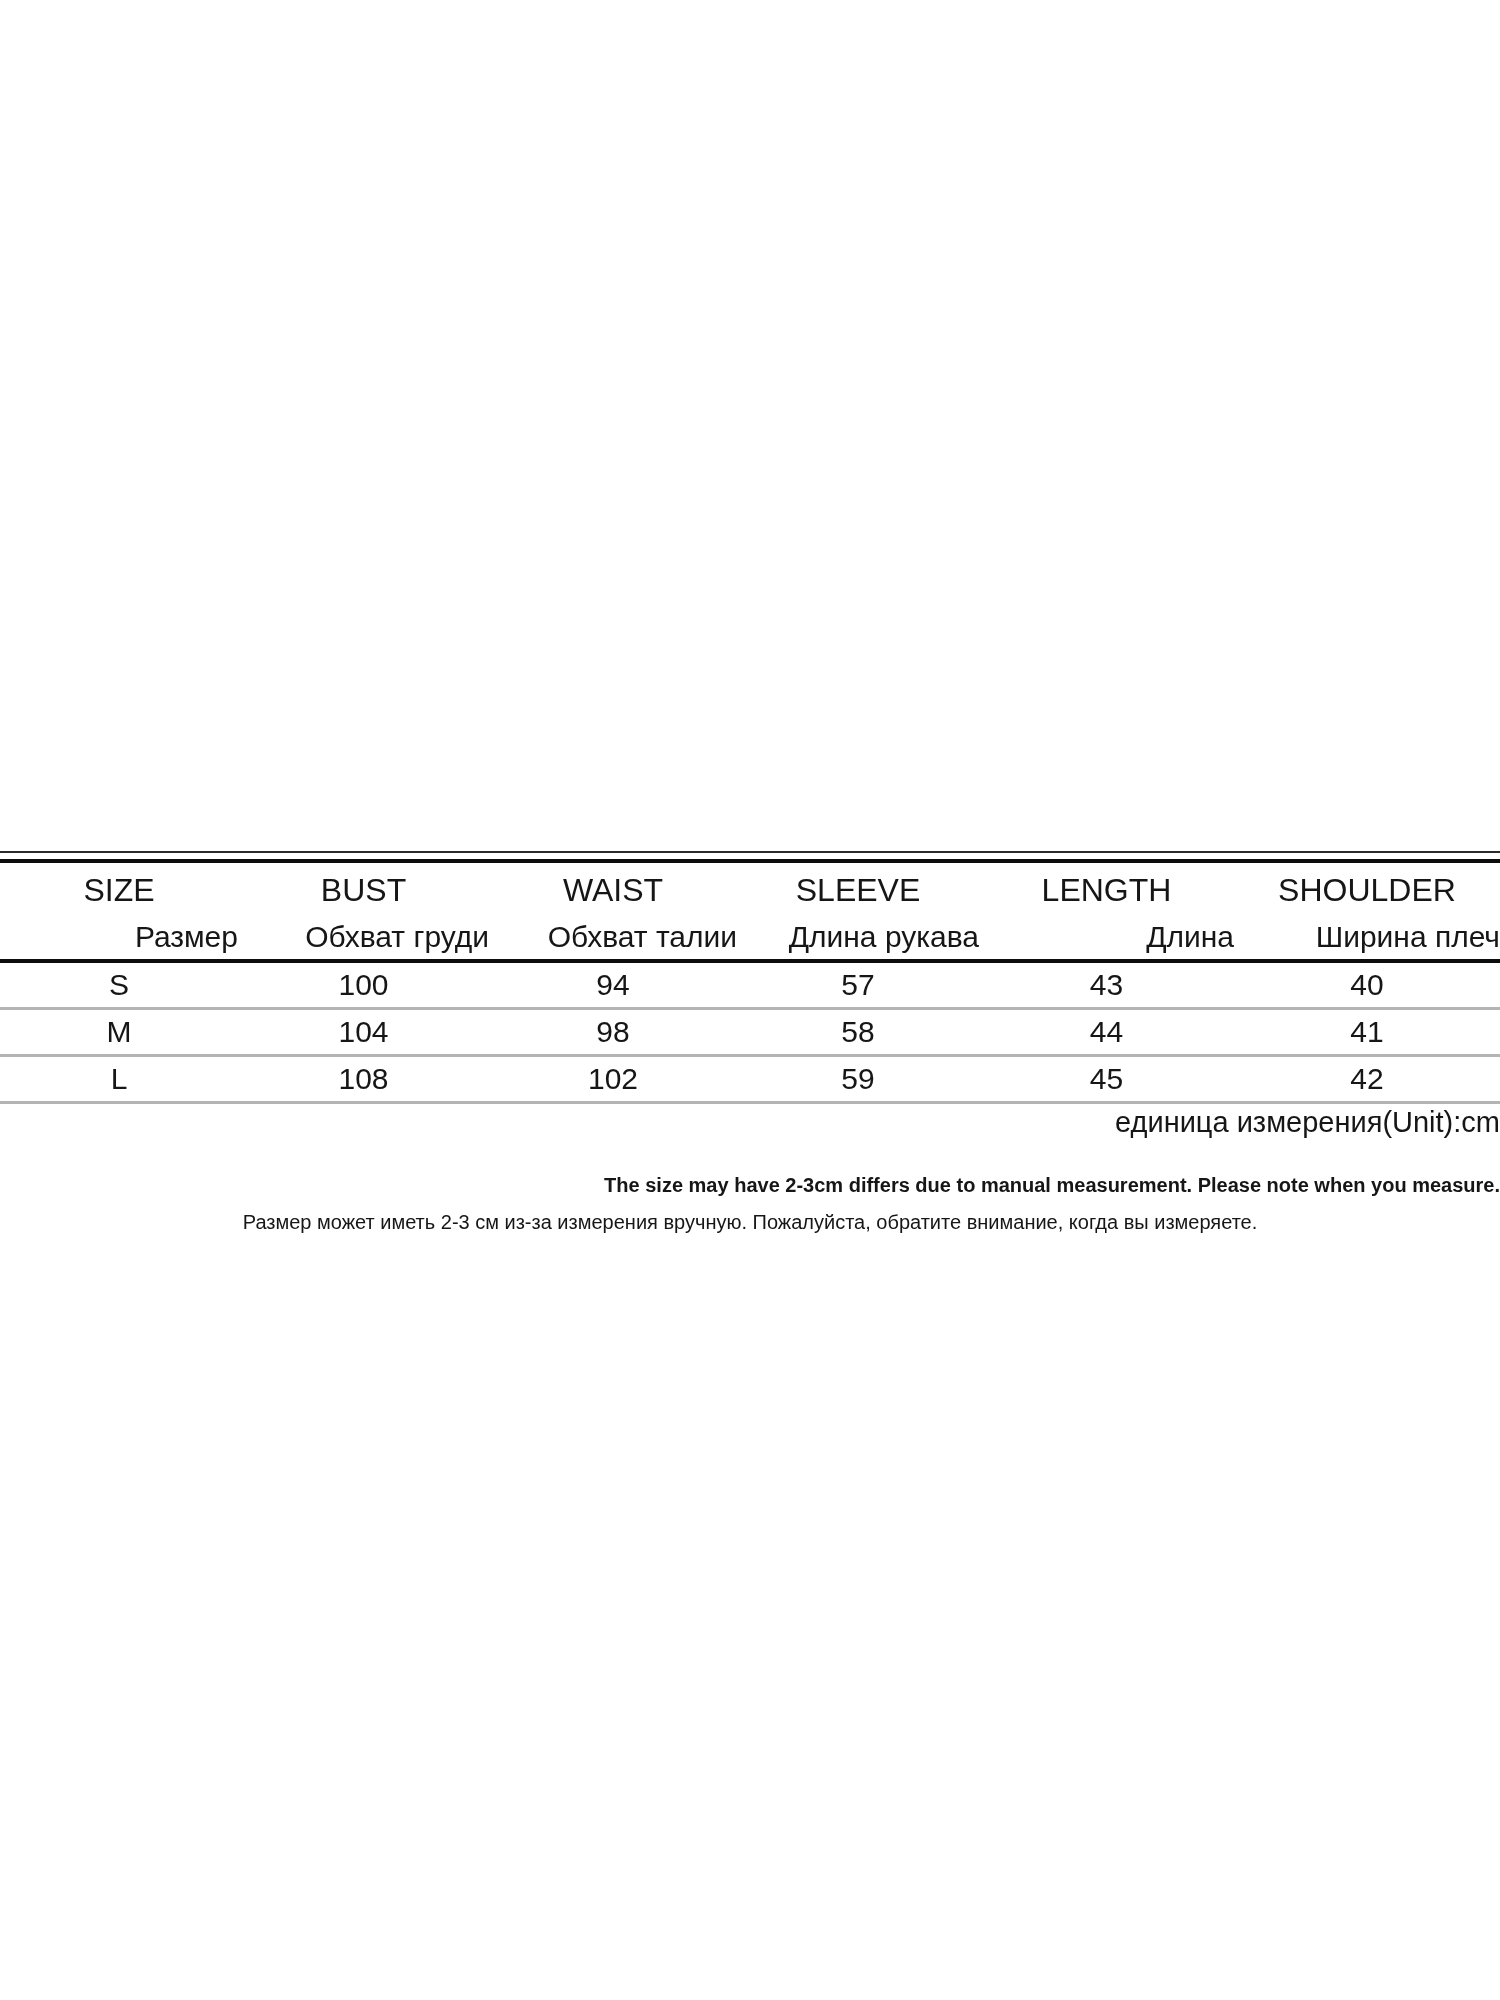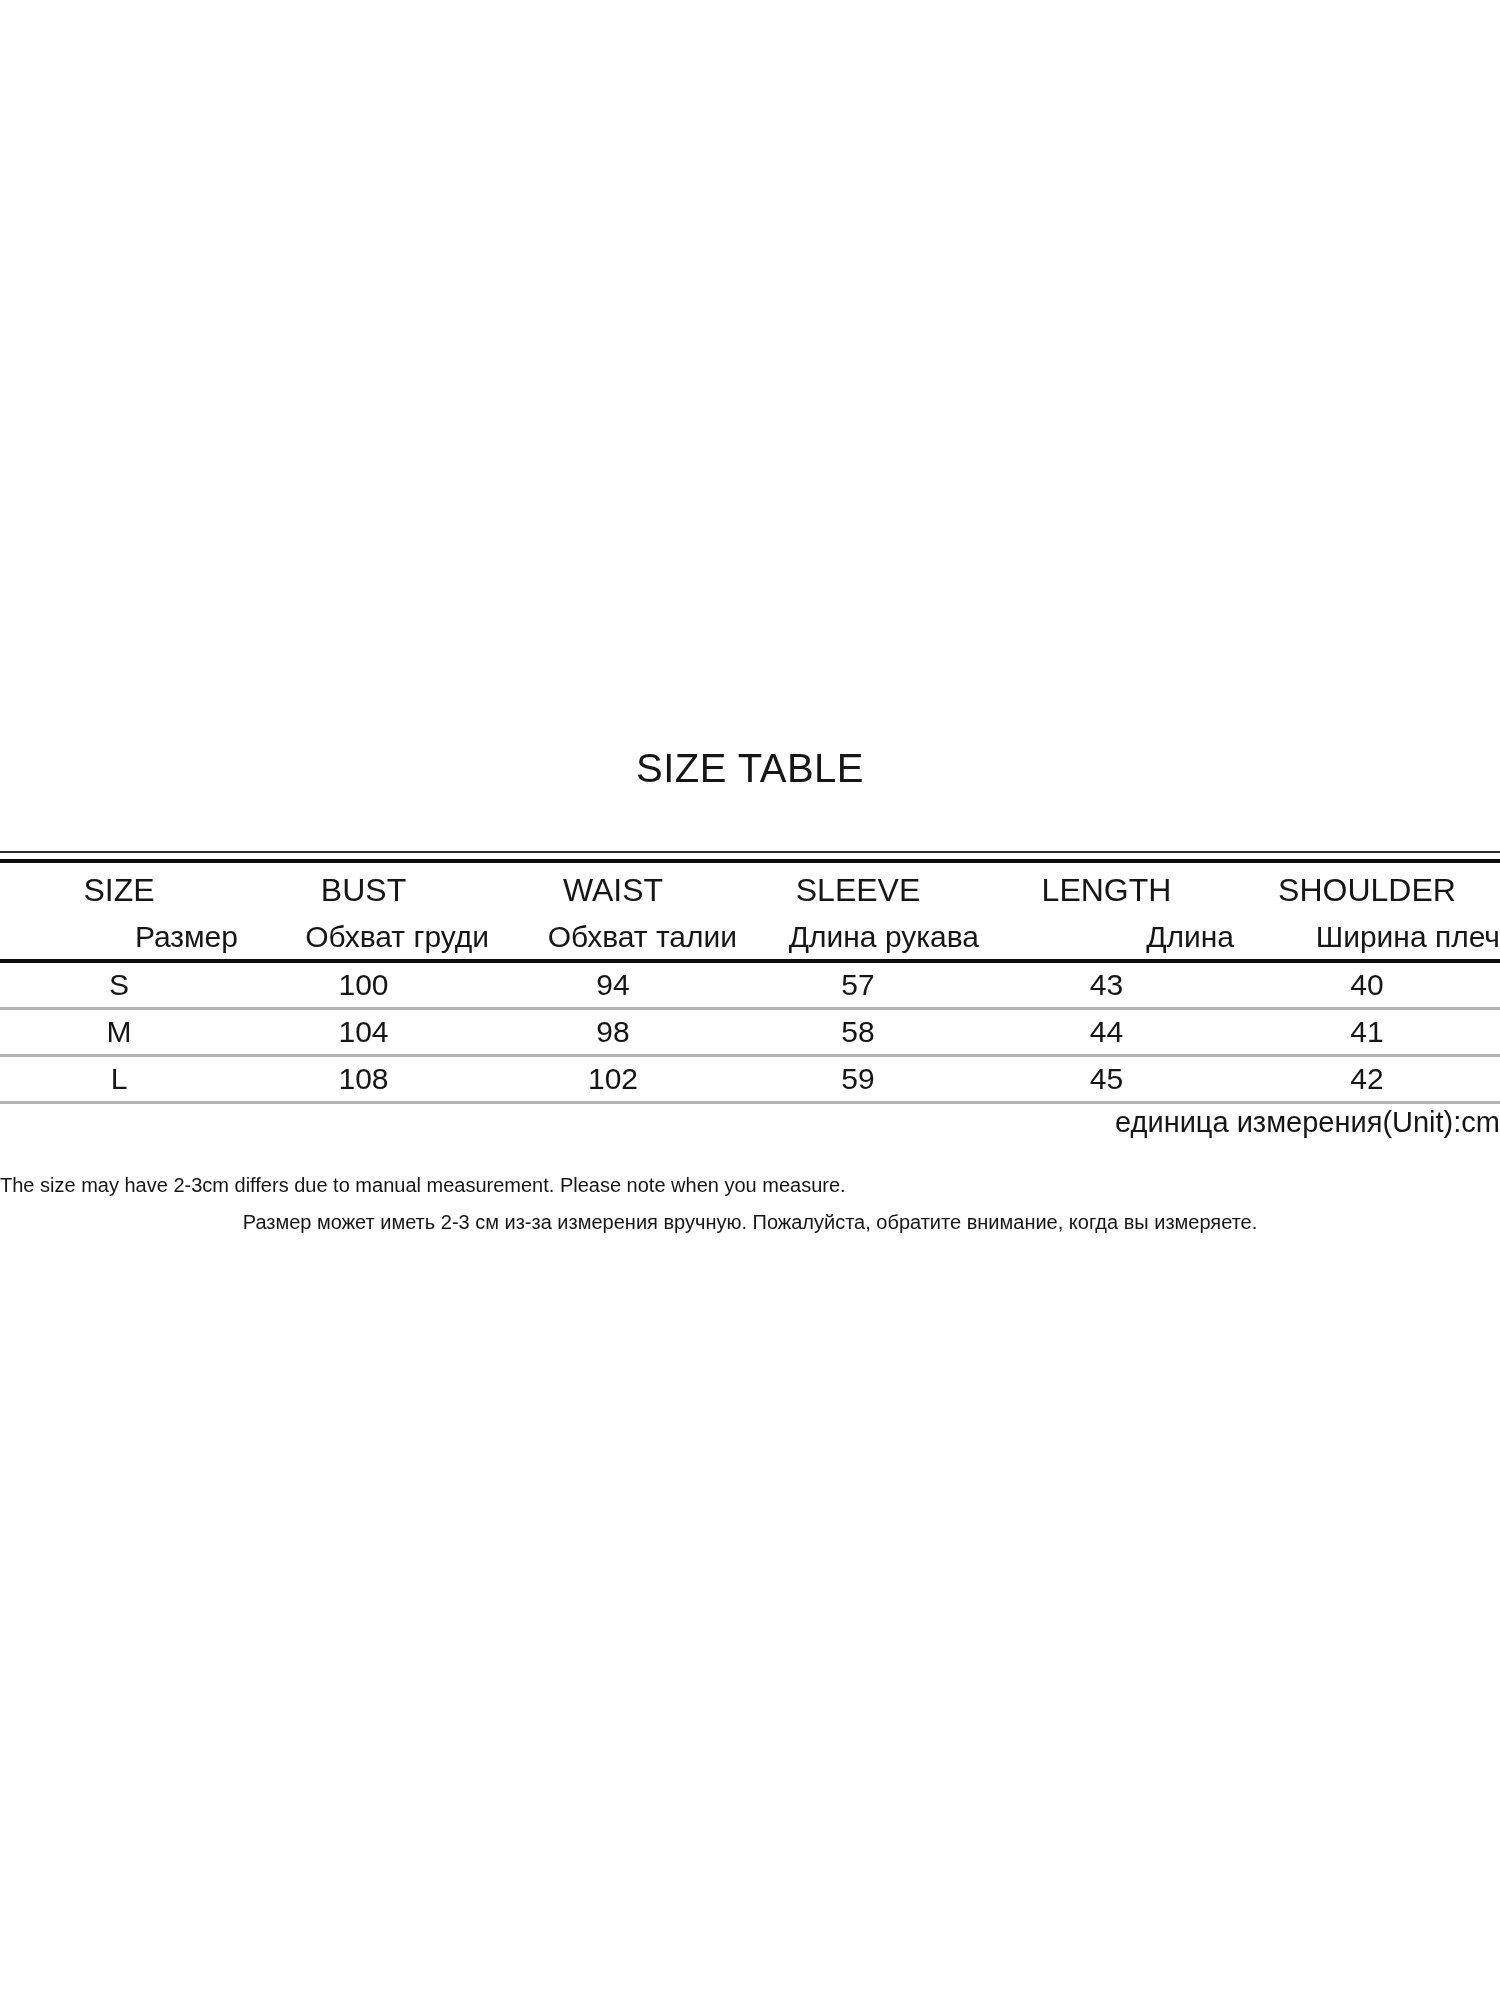--- a/index.html
+++ b/index.html
@@ -83,42 +83,42 @@
     text-align: right;
     font-size: 29px;
     line-height: 34px;
     white-space: nowrap;
   }
   .note-en {
     position: absolute;
     top: 1173px;
     left: 0;
     width: 100%;
-    text-align: left;
+    text-align: right;
     font-size: 20px;
     line-height: 24px;
     white-space: nowrap;
+    font-weight: bold;
   }
   .note-ru {
     position: absolute;
     top: 1210px;
     left: 0;
     width: 100%;
     text-align: center;
     font-size: 20px;
     line-height: 24px;
     white-space: nowrap;
   }
 </style>
 </head>
 <body>
 
 <div class="canvas">
 
-  <div class="page-title">SIZE TABLE</div>
 
   <div class="table-block">
     <div class="rule-thin"></div>
     <div class="rule-space"></div>
     <div class="rule-thick"></div>
 
     <table class="size-table">
       <colgroup>
         <col style="width:238px">
         <col style="width:251px">

